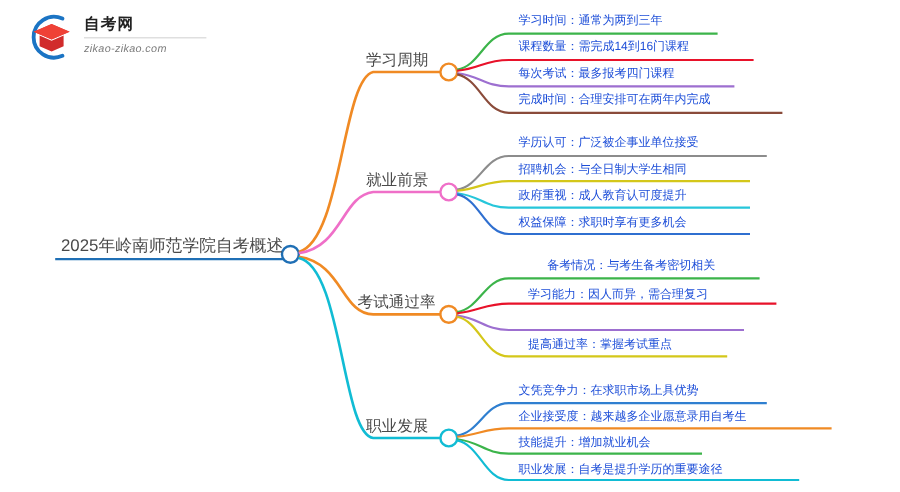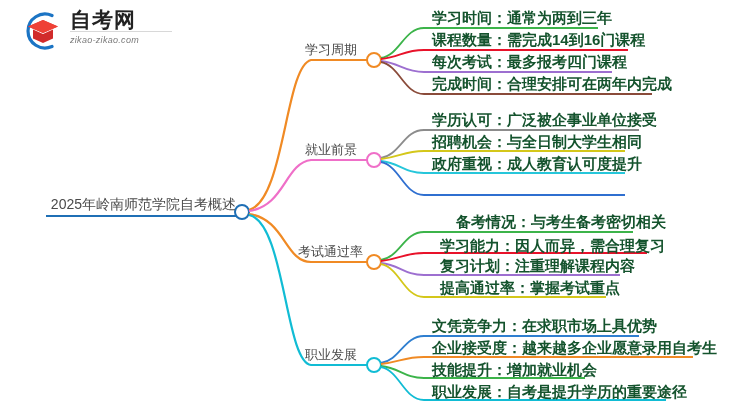--- a/index.html
+++ b/index.html
@@ -40,21 +40,21 @@
     width: 42px;
     height: 42px;
   }
   .logo-text-wrap {
     position: absolute;
     left: 48px;
     top: 2px;
     width: 102px;
   }
   .logo-title {
-    font-size: 21px;
+    font-size: 13px;
     font-weight: bold;
     color: #222222;
     letter-spacing: 1px;
     line-height: 20px;
     border-bottom: 1px solid #d8d8d8;
     padding-bottom: 1px;
   }
   .logo-sub {
     font-size: 9px;
     color: #7a7a7a;
@@ -75,25 +75,24 @@
   .root-label {
     position: absolute;
     font-size: 14px;
     color: #4a4a4a;
     white-space: nowrap;
     line-height: 17px;
     text-align: right;
   }
   .leaf-label {
     position: absolute;
-    font-size: 15px;
-    color: #14532d;
+    font-size: 10px;
+    color: #1d4ed8;
     white-space: nowrap;
     line-height: 17px;
-    font-weight: bold;
   }
 </style>
 </head>
 <body>
 
 <div id="canvas">
 
   <div class="logo">
     <div class="logo-mark">
       <svg width="42" height="42" viewBox="0 0 42 42">
@@ -152,24 +151,24 @@
   <div class="node-label" style="left:305px; top:347px;">职业发展</div>
 
   <div class="leaf-label" style="left:432px; top:9px;">学习时间：通常为两到三年</div>
   <div class="leaf-label" style="left:432px; top:31px;">课程数量：需完成14到16门课程</div>
   <div class="leaf-label" style="left:432px; top:53px;">每次考试：最多报考四门课程</div>
   <div class="leaf-label" style="left:432px; top:75px;">完成时间：合理安排可在两年内完成</div>
 
   <div class="leaf-label" style="left:432px; top:111px;">学历认可：广泛被企事业单位接受</div>
   <div class="leaf-label" style="left:432px; top:133px;">招聘机会：与全日制大学生相同</div>
   <div class="leaf-label" style="left:432px; top:155px;">政府重视：成人教育认可度提升</div>
+  <div class="leaf-label" style="left:432px; top:177px;">权益保障：求职时享有更多机会</div>
 
   <div class="leaf-label" style="left:456px; top:213px;">备考情况：与考生备考密切相关</div>
   <div class="leaf-label" style="left:440px; top:237px;">学习能力：因人而异，需合理复习</div>
-  <div class="leaf-label" style="left:440px; top:257px;">复习计划：注重理解课程内容</div>
   <div class="leaf-label" style="left:440px; top:279px;">提高通过率：掌握考试重点</div>
 
   <div class="leaf-label" style="left:432px; top:317px;">文凭竞争力：在求职市场上具优势</div>
   <div class="leaf-label" style="left:432px; top:339px;">企业接受度：越来越多企业愿意录用自考生</div>
   <div class="leaf-label" style="left:432px; top:361px;">技能提升：增加就业机会</div>
   <div class="leaf-label" style="left:432px; top:383px;">职业发展：自考是提升学历的重要途径</div>
 
 </div>
 
 </body></html>

